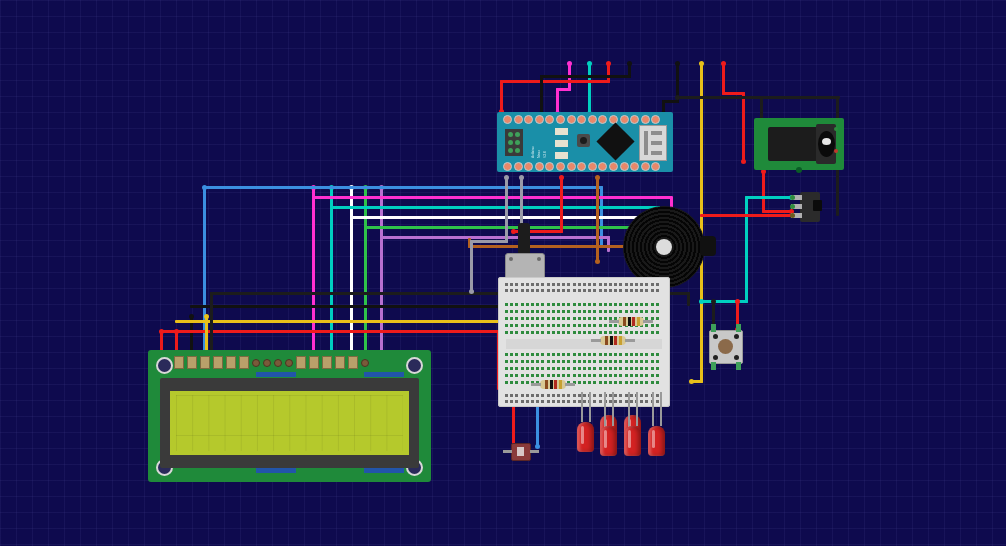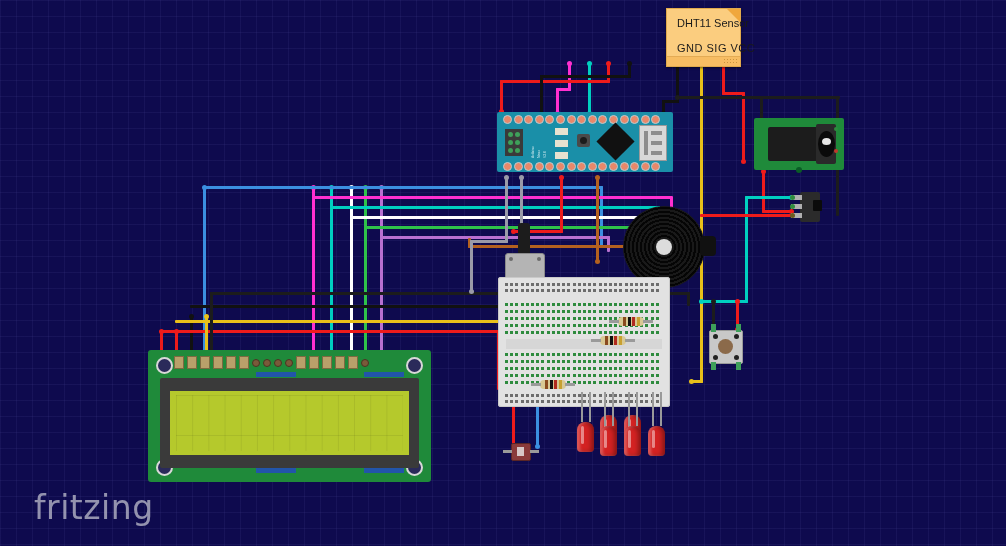--- a/index.html
+++ b/index.html
@@ -255,28 +255,20 @@
       <div class="wire" style="left: 514px; top: 330px; width: 78px; height: 3px; background: rgb(238, 27, 27);"></div>
       <div class="wire" style="left: 516px; top: 380px; width: 70px; height: 3px; background: rgb(238, 27, 27);"></div>
       <div class="wire" style="left: 590px; top: 360px; width: 40px; height: 3px; background: rgb(28, 28, 28);"></div>
       <div class="wire" style="left: 636px; top: 360px; width: 30px; height: 3px; background: rgb(28, 28, 28);"></div>
       <div class="wire" style="left: 588px; top: 380px; width: 34px; height: 3px; background: rgb(238, 27, 27);"></div>
       <div class="wire" style="left: 632px; top: 380px; width: 30px; height: 3px; background: rgb(238, 27, 27);"></div>
       <div class="wire" style="left: 502px; top: 300px; width: 3px; height: 18px; background: rgb(154, 154, 168);"></div>
     </div>
 
 
-  <div class="note" id="note-dht" style="left: 666px; top: 8px; width: 73px; height: 57px;">
-    <div class="fold"></div>
-    <div class="t1">DHT11 Sensor</div>
-    <div class="t2">GND  SIG  VCC</div>
-    <div class="bar">
-        <div class="dots"></div>
-      </div>
-  </div>
 
   <div id="batt" style="left: 754px; top: 118px; width: 90px; height: 52px;">
     <div class="cell" style="left:14px;top:9px;width:62px;height:34px;"></div>
     <div class="cap" style="left:62px;top:6px;width:20px;height:40px;"></div>
     <div class="ring" style="left:64px;top:13px;width:17px;height:26px;">
         <i></i>
       </div>
     <div class="t" style="left:80px;top:31px;background:#c0392b;"></div>
     <div class="t" style="left:80px;top:9px;background:#2e8b3e;"></div>
     <div style="position:absolute;left:42px;bottom:-3px;width:6px;height:6px;border-radius:50%;background:#0a5c26;"></div>
@@ -881,14 +873,13 @@
       <div class="res" style="left: 600px; top: 336px; width: 26px;">
         <i style="background: rgb(138, 74, 31); left: 5px;"></i>
         <i style="background: rgb(17, 17, 17); left: 9.5px;"></i>
         <i style="background: rgb(176, 42, 31); left: 14px;"></i>
         <i style="background: rgb(200, 160, 48); left: 18.5px;"></i>
         <div class="lead" style="left: -9px; width: 10px;"></div>
         <div class="lead" style="right: -9px; width: 10px;"></div>
       </div>
     </div>
 
-  <div id="logo" style="left: 34px; top: 488px;">fritzing</div>
 </div>
 
 </body></html>

